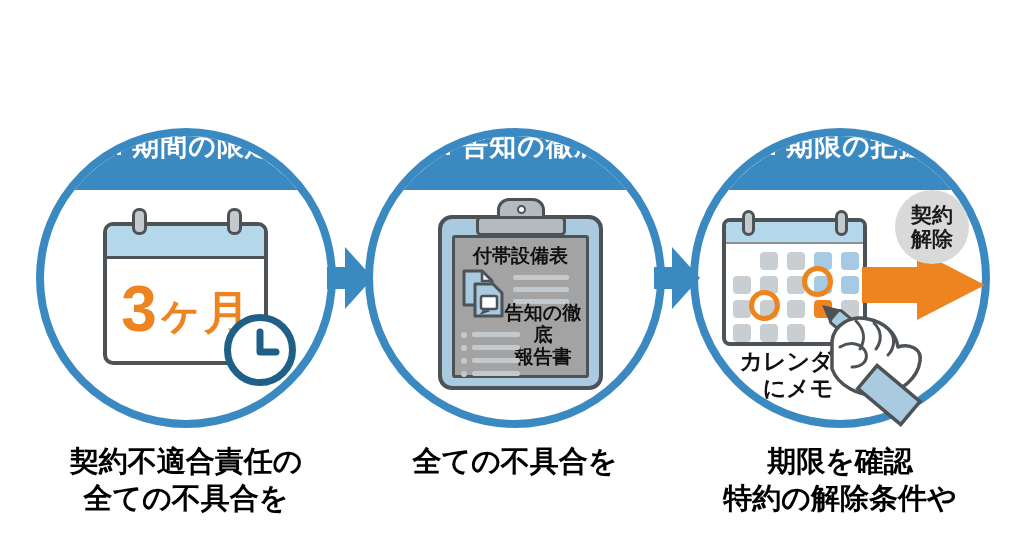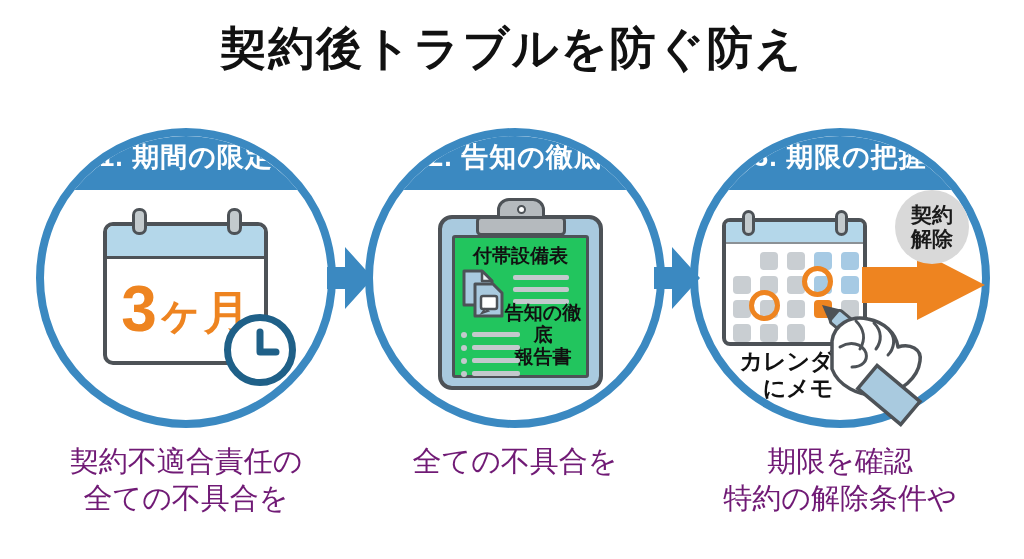--- a/index.html
+++ b/index.html
@@ -15,27 +15,27 @@
   
   .step{position:absolute;top:128px;width:300px;height:300px;}
   .ring{
     position:absolute;inset:0;border-radius:50%;
     border:8px solid var(--blue,#3b89c1);background:#fff;
     box-sizing:border-box;overflow:hidden;
   }
   .cap{
     position:absolute;top:-8px;left:-8px;width:300px;height:62px;
     background:var(--blue,#3b89c1);
-    display:flex;align-items:center;justify-content:center;padding-bottom:4px;
+    display:flex;align-items:flex-start;justify-content:center;padding-bottom:4px;
     box-sizing:border-box;
   }
   .cap span{color:#fff;font-size:27px;font-weight:800;letter-spacing:1px;}
   .caption{
     position:absolute;top:315px;left:-20px;width:340px;text-align:center;
-    font-size:29px;font-weight:400;line-height:37px;color:#701a75;
+    font-size:29px;font-weight:700;line-height:37px;color:#000000;
   }
   .caption span{display:block;}
   
   .connector{position:absolute;top:243px;width:48px;height:70px;z-index:4;}
   
   .cal1-card{
     position:absolute;left:59px;top:86px;width:165px;height:143px;
     background:#fff;border:4px solid var(--outline,#4d5257);border-radius:10px;
     box-sizing:border-box;overflow:hidden;
   }
@@ -72,21 +72,21 @@
     position:absolute;left:50%;top:4px;width:9px;height:9px;margin-left:-4px;
     background:#fff;border:2px solid var(--outline,#4d5257);border-radius:50%;box-sizing:border-box;
   }
   .clip-bar{
     position:absolute;left:103px;top:80px;width:90px;height:20px;
     background:#b5babe;border:3px solid var(--outline,#4d5257);border-radius:5px;
     box-sizing:border-box;z-index:3;
   }
   .paper{
     position:absolute;left:79px;top:99px;width:137px;height:143px;
-    background:#22c55e;border:3px solid var(--outline,#4d5257);border-radius:3px;
+    background:#a3a3a3;border:3px solid var(--outline,#4d5257);border-radius:3px;
     box-sizing:border-box;z-index:2;
   }
   .paper-title{position:absolute;top:5px;left:0;width:100%;text-align:center;font-size:19px;font-weight:800;}
   .doc-icon{position:absolute;left:6px;top:30px;}
   .pline{position:absolute;height:5px;border-radius:2px;background:#c3c9cd;}
   .pl1{left:58px;top:37px;width:56px;} .pl2{left:58px;top:49px;width:56px;} .pl3{left:58px;top:61px;width:56px;}
   .paper-doc-label{
     position:absolute;left:44px;top:64px;width:88px;text-align:center;
     font-size:19px;font-weight:800;line-height:22px;
   }
@@ -123,21 +123,20 @@
     font-size:21px;font-weight:800;line-height:24px;color:#1a1a1a;
   }
   .orange-arrow{position:absolute;left:172px;top:120px;width:125px;height:74px;z-index:4;}
   .hand{position:absolute;left:80px;top:135px;width:180px;height:170px;z-index:6;}
 </style>
 </head>
 <body>
 
 <div class="canvas">
 
-  <h1 class="title">契約後トラブルを防ぐ防え</h1>
 
   <div class="step" style="left:36px">
     <div class="ring">
       <div class="cap">
         <span>1. 期間の限定</span>
       </div>
       <div>
         <div class="cal1-card">
           <div class="cal1-head"></div>
           <div class="cal1-value">

